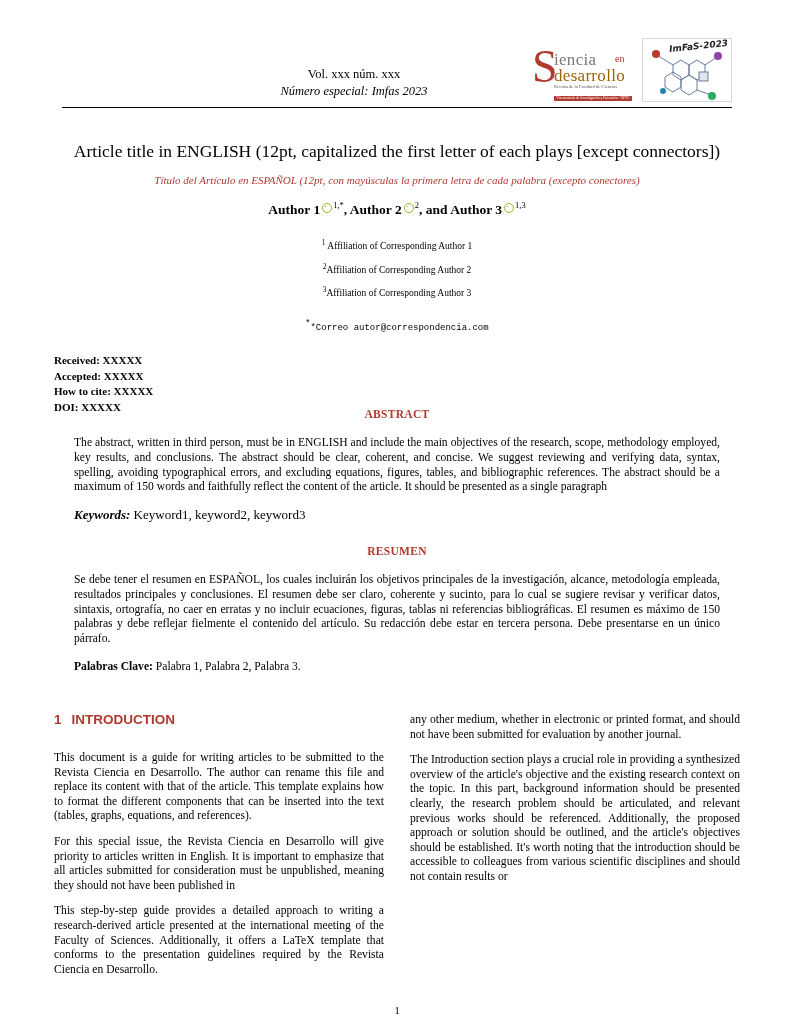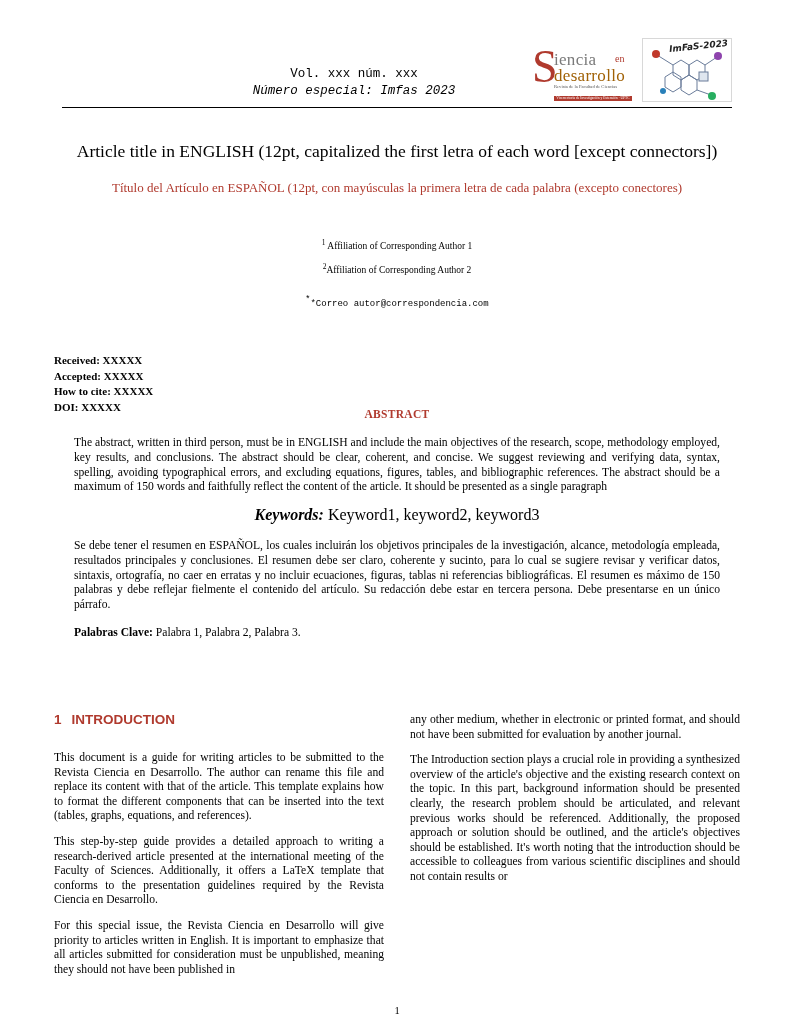--- a/index.html
+++ b/index.html
@@ -36,21 +36,20 @@
     align-items: flex-end;
     justify-content: flex-end;
     height: 72px;
   }
   .vol-block {
     text-align: center;
     flex: 1 1 auto;
     padding-right: 6px;
     padding-bottom: 2px;
     margin-left: 120px;
-    font-family: Liberation Mono, monospace;
   }
   .vol-line {
     font-size: 12.5px;
     line-height: 17px;
   }
   .vol-line.ital {
     font-style: italic;
   }
   .logos {
     display: flex;
@@ -150,24 +149,25 @@
     top: 140px;
     left: 56px;
     right: 56px;
     text-align: center;
   }
   .title-en {
     font-size: 17.5px;
     line-height: 22px;
   }
   .title-es {
-    font-size: 13px;
+    font-size: 11px;
+    font-style: italic;
     color: #b03a2e;
     line-height: 20px;
-    margin-top: 16px;
+    margin-top: 8px;
   }
 
   
   .authors {
     position: absolute;
     top: 200px;
     left: 56px;
     right: 56px;
     text-align: center;
     font-size: 13.5px;
@@ -241,23 +241,22 @@
     right: 74px;
   }
   .abs-body {
     margin-top: 16px;
     font-size: 11.6px;
     line-height: 14.8px;
     text-align: justify;
   }
   .kw {
     margin-top: 13px;
-    font-size: 16px;
+    font-size: 13px;
     line-height: 14.8px;
-    text-align: center;
   }
   .kw b {
     font-style: italic;
   }
   .res-head {
     margin-top: 22px;
   }
   .res-body {
     margin-top: 16px;
     font-size: 11.6px;
@@ -351,61 +350,66 @@
             <circle cx="20" cy="52" r="3" fill="#2980b9"></circle>
             <rect x="56" y="33" width="9" height="9" fill="#dfe6ef" stroke="#6a7c9a"></rect>
           </svg>
         </div>
       </div>
     </div>
     <div class="rule"></div>
   </div>
 
   <div class="titles">
-    <div class="title-en">Article title in ENGLISH (12pt, capitalized the first letra of each word [except connectors])</div>
+    <div class="title-en">Article title in ENGLISH (12pt, capitalized the first letter of each plays [except connectors])</div>
     <div class="title-es">Título del Artículo en ESPAÑOL (12pt, con mayúsculas la primera letra de cada palabra (excepto conectores)</div>
   </div>
 
+  <div class="authors">
+    <span>Author 1</span><span class="orcid"></span><sup>1,*</sup>, <span>Author 2</span><span class="orcid"></span><sup>2</sup>, and <span>Author 3</span><span class="orcid"></span><sup>1,3</sup>
+  </div>
 
   <div class="affils">
     <div class="ln"><sup>1</sup> <span>Affiliation of Corresponding Author 1</span></div>
     <div class="ln"><sup>2</sup><span>Affiliation of Corresponding Author 2</span></div>
+    <div class="ln"><sup>3</sup><span>Affiliation of Corresponding Author 3</span></div>
     <div class="corr"><sup>*</sup><span>*Correo autor@correspondencia.com</span></div>
   </div>
 
   <div class="dates">
     <div>Received: XXXXX</div>
     <div>Accepted: XXXXX</div>
     <div>How to cite: XXXXX</div>
     <div>DOI: XXXXX</div>
   </div>
 
   <div class="abs-wrap">
     <div class="sec-head">ABSTRACT</div>
     <div class="abs-body">The abstract, written in third person, must be in ENGLISH and include the main objectives of the research, scope, methodology employed, key results, and conclusions. The abstract should be clear, coherent, and concise. We suggest reviewing and verifying data, syntax, spelling, avoiding typographical errors, and excluding equations, figures, tables, and bibliographic references. The abstract should be a maximum of 150 words and faithfully reflect the content of the article. It should be presented as a single paragraph</div>
     <div class="kw">
       <b>Keywords:</b>
       <span>Keyword1, keyword2, keyword3</span>
     </div>
 
+    <div class="sec-head res-head">RESUMEN</div>
     <div class="res-body">Se debe tener el resumen en ESPAÑOL, los cuales incluirán los objetivos principales de la investigación, alcance, metodología empleada, resultados principales y conclusiones. El resumen debe ser claro, coherente y sucinto, para lo cual se sugiere revisar y verificar datos, sintaxis, ortografía, no caer en erratas y no incluir ecuaciones, figuras, tablas ni referencias bibliográficas. El resumen es máximo de 150 palabras y debe reflejar fielmente el contenido del artículo. Su redacción debe estar en tercera persona. Debe presentarse en un único párrafo.</div>
     <div class="pc">
       <b>Palabras Clave:</b>
       <span>Palabra 1, Palabra 2, Palabra 3.</span>
     </div>
   </div>
 
   <div class="cols">
     <div class="col left">
       <div class="sec-title">
         <span class="num">1</span><span>INTRODUCTION</span>
       </div>
       <p class="first">This document is a guide for writing articles to be submitted to the Revista Ciencia en Desarrollo. The author can rename this file and replace its content with that of the article. This template explains how to format the different components that can be inserted into the text (tables, graphs, equations, and references).</p>
+      <p>For this special issue, the Revista Ciencia en Desarrollo will give priority to articles written in English. It is important to emphasize that all articles submitted for consideration must be unpublished, meaning they should not have been published in</p>
       <p>This step-by-step guide provides a detailed approach to writing a research-derived article presented at the international meeting of the Faculty of Sciences. Additionally, it offers a LaTeX template that conforms to the presentation guidelines required by the Revista Ciencia en Desarrollo.</p>
-      <p>For this special issue, the Revista Ciencia en Desarrollo will give priority to articles written in English. It is important to emphasize that all articles submitted for consideration must be unpublished, meaning they should not have been published in</p>
     </div>
     <div class="col right">
       <p>any other medium, whether in electronic or printed format, and should not have been submitted for evaluation by another journal.</p>
       <p>The Introduction section plays a crucial role in providing a synthesized overview of the article's objective and the existing research context on the topic. In this part, background information should be presented clearly, the research problem should be articulated, and relevant previous works should be referenced. Additionally, the proposed approach or solution should be outlined, and the article's objectives should be established. It's worth noting that the introduction should be accessible to colleagues from various scientific disciplines and should not contain results or</p>
     </div>
   </div>
 
   <div class="pagenum">1</div>
 </div>
 

